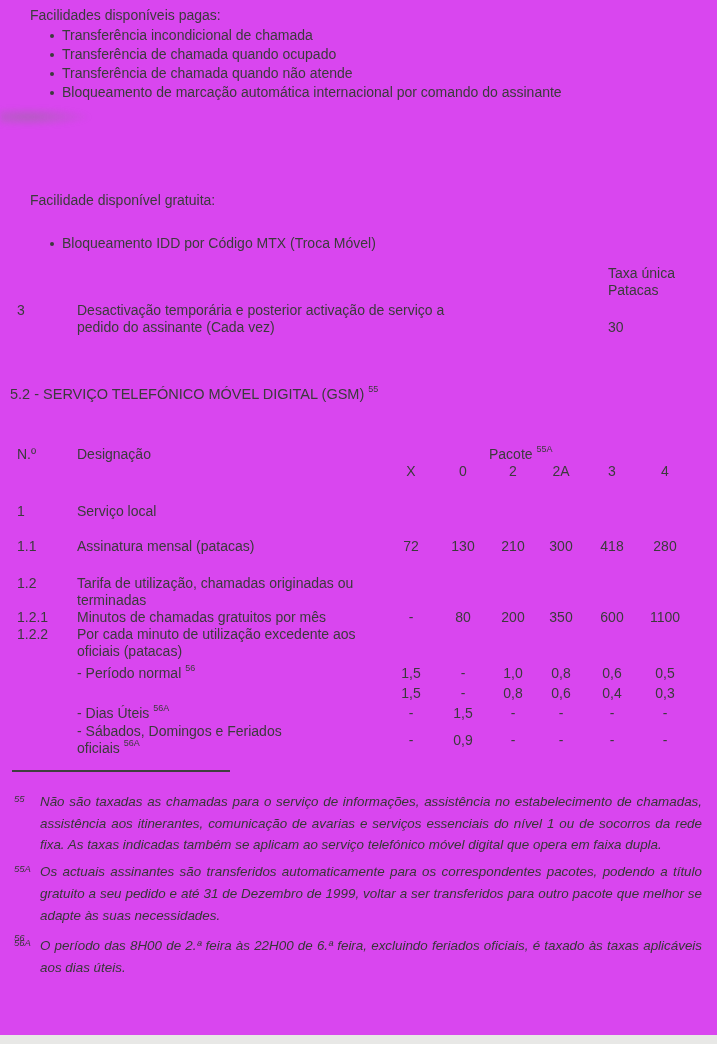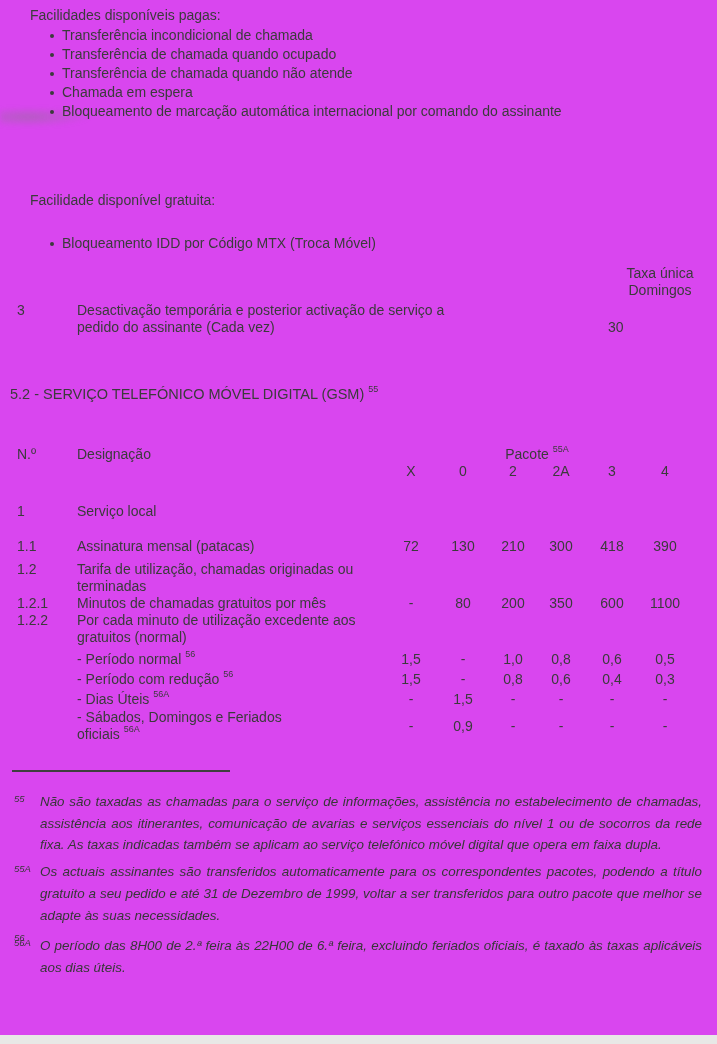--- a/index.html
+++ b/index.html
@@ -17,41 +17,41 @@
   }
   
   .list-title{left:30px;font-size:14px;}
   ul.bullets{left:50px;margin:0;padding:0;list-style:none;}
   ul.bullets li{line-height:19px;position:relative;padding-left:12px;white-space:nowrap;}
   ul.bullets li .dot{
     position:absolute;left:0;top:8px;width:4px;height:4px;border-radius:50%;
     background:#3b3b3b;
   }
   
-  .tax-head{left:608px;top:265px;width:104px;text-align:center;line-height:17px;}
+  .tax-head{left:608px;top:265px;width:104px;line-height:17px;}
   .item3-num{left:17px;top:302px;}
   .item3-text{left:77px;top:302px;width:480px;white-space:pre-line;line-height:17px;}
   .item3-value{left:608px;top:319px;width:104px;text-align:left;}
   
   .heading{left:10px;top:386px;font-size:14.5px;white-space:nowrap;}
   sup.s{font-size:9px;position:relative;top:-1px;vertical-align:super;line-height:0;}
   
   .gsm-table{left:0;top:446px;width:717px;}
   .trow{
     display:grid;
     grid-template-columns:17px 60px 308px 52px 52px 48px 48px 54px 52px;
     line-height:17px;
   }
   .trow .c-num{grid-column:2;}
   .trow .c-desig{grid-column:3;white-space:pre-line;}
   .trow .v{text-align:center;}
   .trow .v1{grid-column:4;} .trow .v2{grid-column:5;} .trow .v3{grid-column:6;}
   .trow .v4{grid-column:7;} .trow .v5{grid-column:8;} .trow .v6{grid-column:9;}
-  .pacote-cell{grid-column:6 / 8;text-align:center;white-space:nowrap;}
-  .mt23{margin-top:23px;} .mt18{margin-top:18px;} .mt20{margin-top:6px;} .mt3{margin-top:3px;}
+  .pacote-cell{grid-column:6 / 8;white-space:nowrap;}
+  .mt23{margin-top:23px;} .mt18{margin-top:18px;} .mt20{margin-top:20px;} .mt3{margin-top:3px;}
   .lh20{line-height:20px;}
   .vc .v{align-self:center;}
   
   .sep{left:12px;top:770px;width:218px;height:2px;background:#3f3f3f;}
   .footnotes{left:14px;top:791px;width:688px;font-style:italic;font-size:13.4px;color:#373737;}
   .fn{position:relative;padding-left:26px;text-align:justify;line-height:21.7px;}
   .fn .marker{position:absolute;left:0;top:-3px;font-size:9.5px;font-style:italic;}
   .fn.plain{text-align:left;white-space:pre-line;line-height:20px;}
   .fn + .fn{margin-top:5px;}
   .fn.gap9{margin-top:9px;}
@@ -61,32 +61,31 @@
 
 <div class="page">
 
   <div class="abs smudge"></div>
 
   <div class="abs list-title" style="top:7px;">Facilidades disponíveis pagas:</div>
   <ul class="abs bullets" style="top:26px;" id="paid-list">
       <li><span class="dot"></span><span>Transferência incondicional de chamada</span></li>
       <li><span class="dot"></span><span>Transferência de chamada quando ocupado</span></li>
       <li><span class="dot"></span><span>Transferência de chamada quando não atende</span></li>
-      <li><span class="dot"></span><span>Chamada em espera</span></li>
       <li><span class="dot"></span><span>Bloqueamento de marcação automática internacional por comando do assinante</span></li>
     </ul>
 
   <div class="abs list-title" style="top:192px;">Facilidade disponível gratuita:</div>
   <ul class="abs bullets" style="top:210px;margin-top:24px;" id="free-list">
       <li><span class="dot"></span><span>Bloqueamento IDD por Código MTX (Troca Móvel)</span></li>
     </ul>
 
   <div class="abs tax-head">
     <div>Taxa única</div>
-    <div>Domingos</div>
+    <div>Patacas</div>
   </div>
   <div class="abs item3-num">3</div>
   <div class="abs item3-text">Desactivação temporária e posterior activação de serviço a
 pedido do assinante (Cada vez)</div>
   <div class="abs item3-value">30</div>
 
   <div class="abs heading"><span>5.2 - SERVIÇO TELEFÓNICO MÓVEL DIGITAL (GSM) </span><sup class="s">55</sup></div>
 
   <div class="abs gsm-table" id="gsm-table">
     <div class="trow">
@@ -108,55 +107,54 @@
           <div class="c-desig"><span>Serviço local</span></div>
         </div>
         <div class="trow mt18">
           <div class="c-num">1.1</div>
           <div class="c-desig"><span>Assinatura mensal (patacas)</span></div>
           <div class="v v1">72</div>
           <div class="v v2">130</div>
           <div class="v v3">210</div>
           <div class="v v4">300</div>
           <div class="v v5">418</div>
-          <div class="v v6">390</div>
+          <div class="v v6">280</div>
         </div>
         <div class="trow mt20">
           <div class="c-num">1.2</div>
           <div class="c-desig"><span>Tarifa de utilização, chamadas originadas ou
 terminadas</span></div>
         </div>
         <div class="trow">
           <div class="c-num">1.2.1</div>
           <div class="c-desig"><span>Minutos de chamadas gratuitos por mês</span></div>
           <div class="v v1">-</div>
           <div class="v v2">80</div>
           <div class="v v3">200</div>
           <div class="v v4">350</div>
           <div class="v v5">600</div>
           <div class="v v6">1100</div>
         </div>
         <div class="trow">
           <div class="c-num">1.2.2</div>
           <div class="c-desig"><span>Por cada minuto de utilização excedente aos
-gratuitos (normal)</span></div>
+oficiais (patacas)</span></div>
         </div>
         <div class="trow mt3 lh20">
           <div class="c-num"></div>
           <div class="c-desig"><span>- Período normal </span><sup class="s">56</sup></div>
           <div class="v v1">1,5</div>
           <div class="v v2">-</div>
           <div class="v v3">1,0</div>
           <div class="v v4">0,8</div>
           <div class="v v5">0,6</div>
           <div class="v v6">0,5</div>
         </div>
         <div class="trow lh20">
           <div class="c-num"></div>
-          <div class="c-desig"><span>- Período com redução </span><sup class="s">56</sup></div>
           <div class="v v1">1,5</div>
           <div class="v v2">-</div>
           <div class="v v3">0,8</div>
           <div class="v v4">0,6</div>
           <div class="v v5">0,4</div>
           <div class="v v6">0,3</div>
         </div>
         <div class="trow lh20">
           <div class="c-num"></div>
           <div class="c-desig"><span>- Dias Úteis </span><sup class="s">56A</sup></div>

